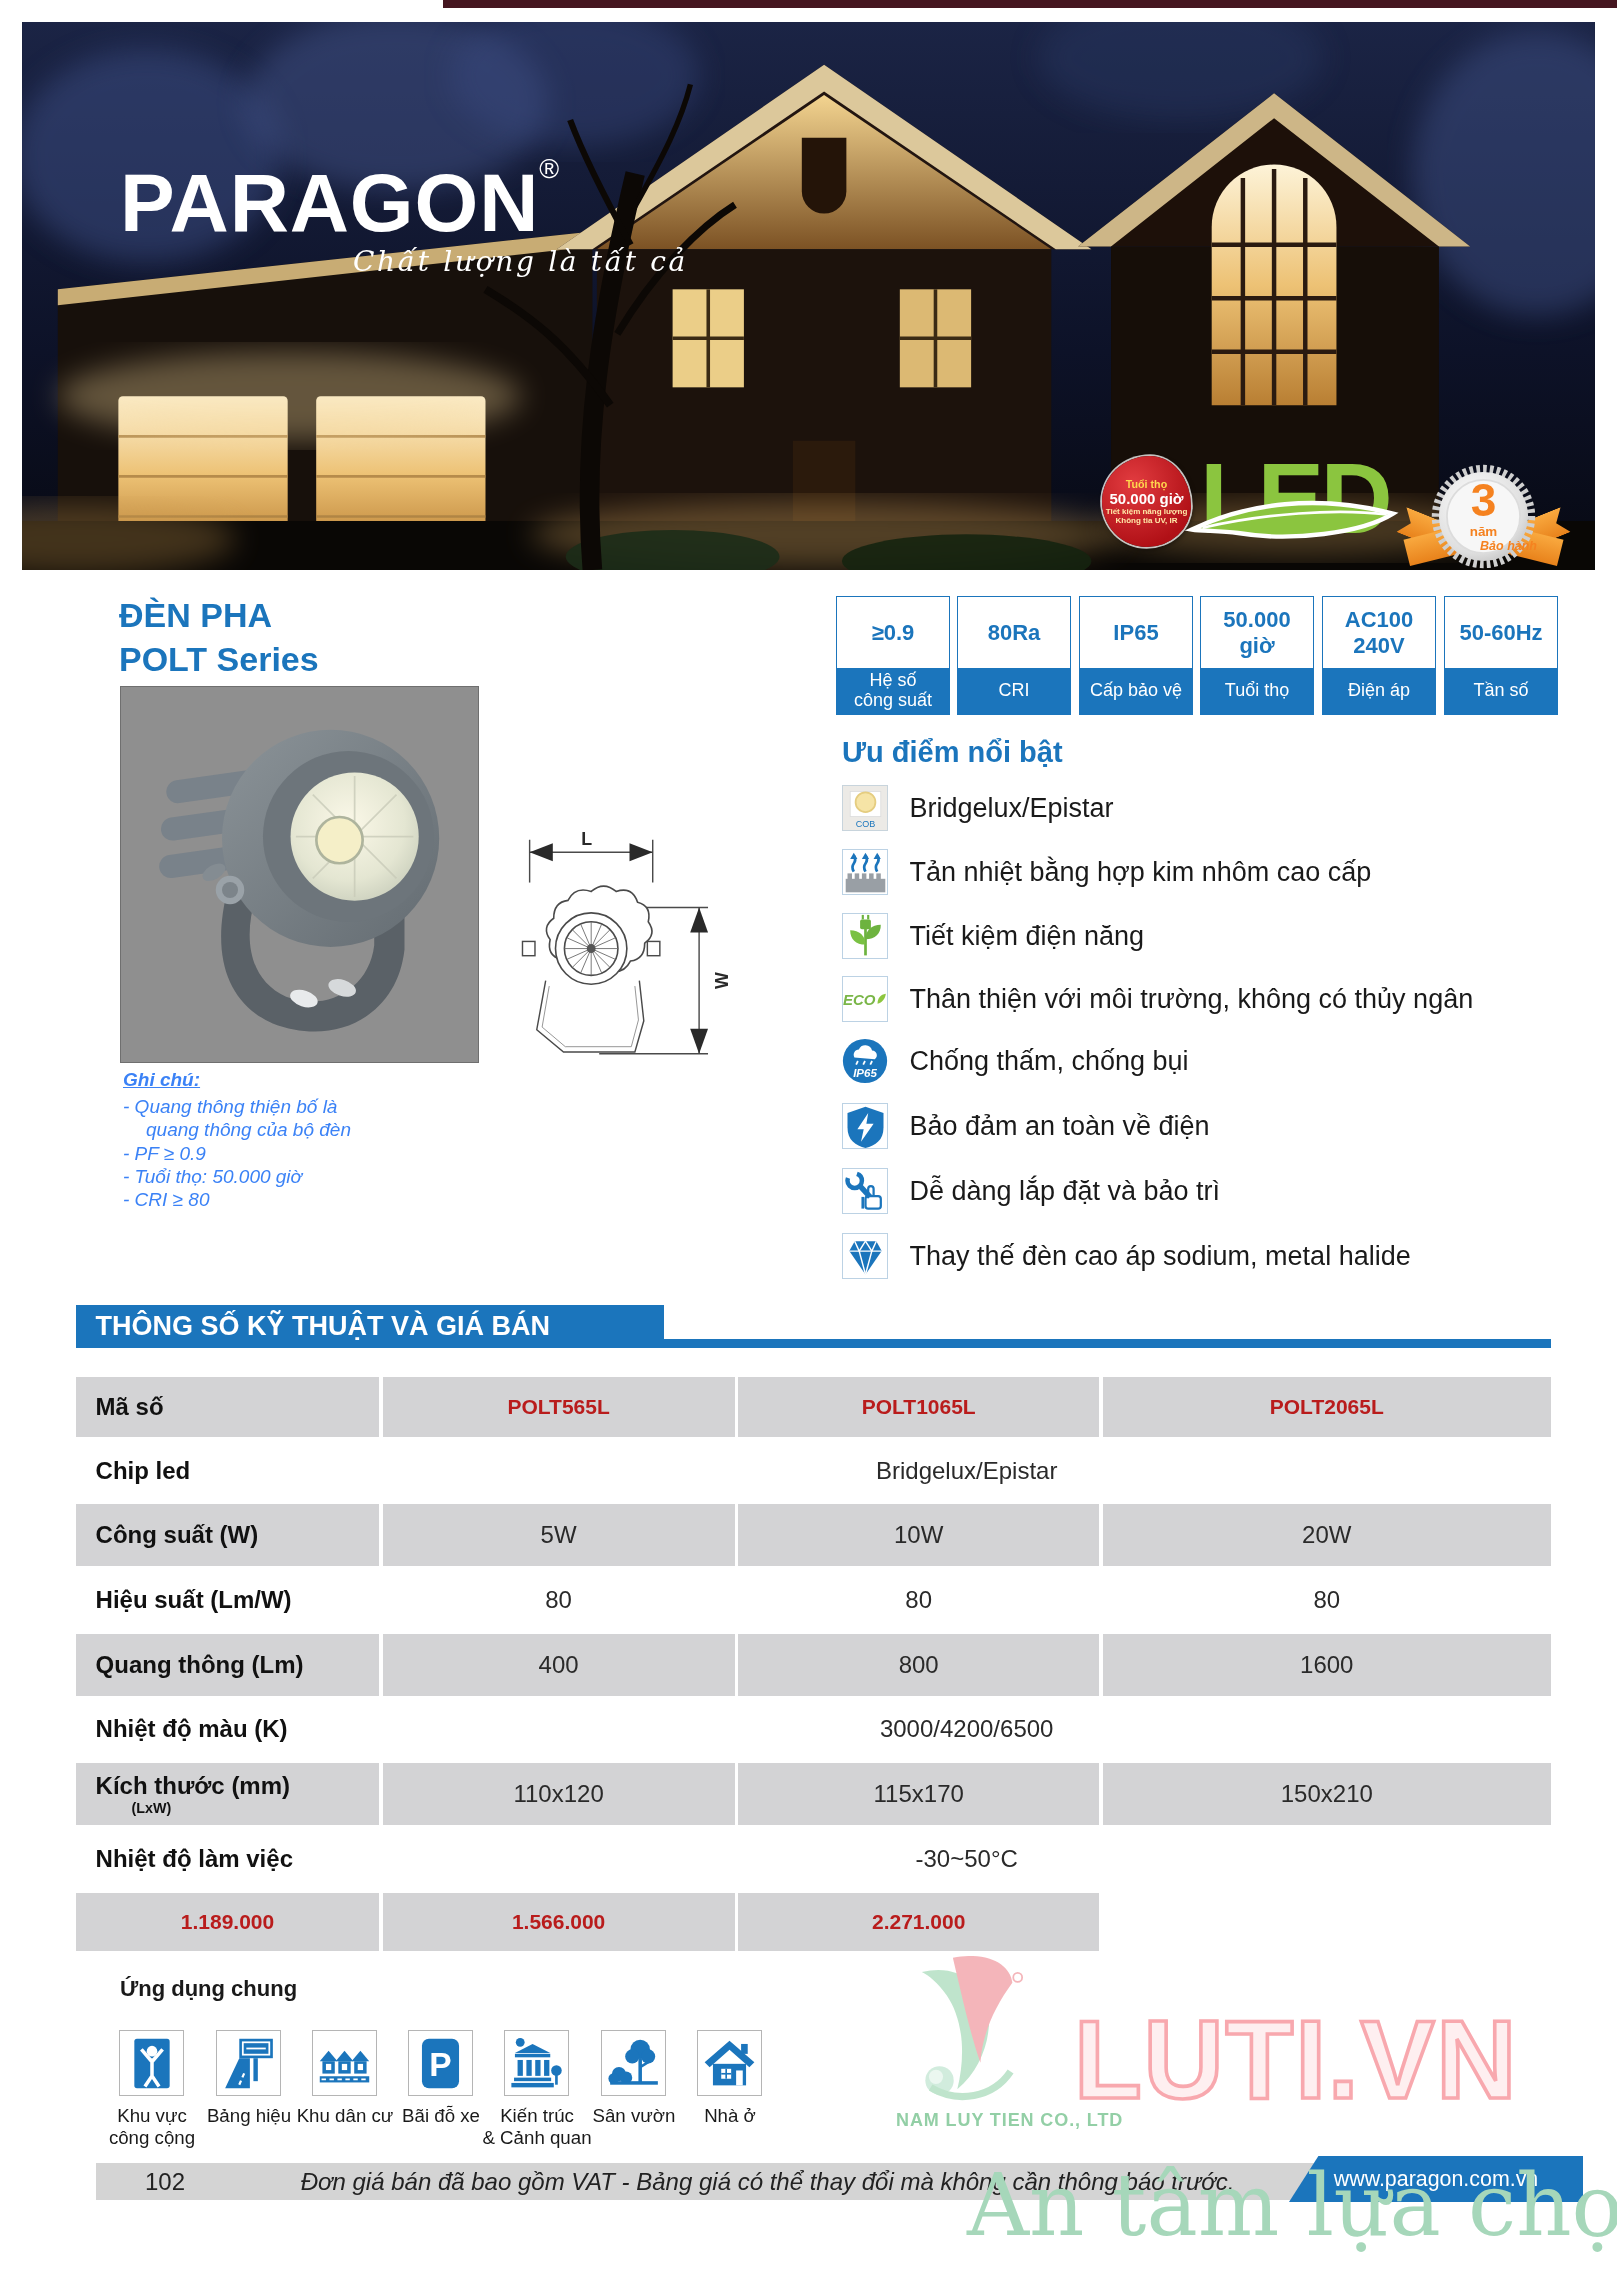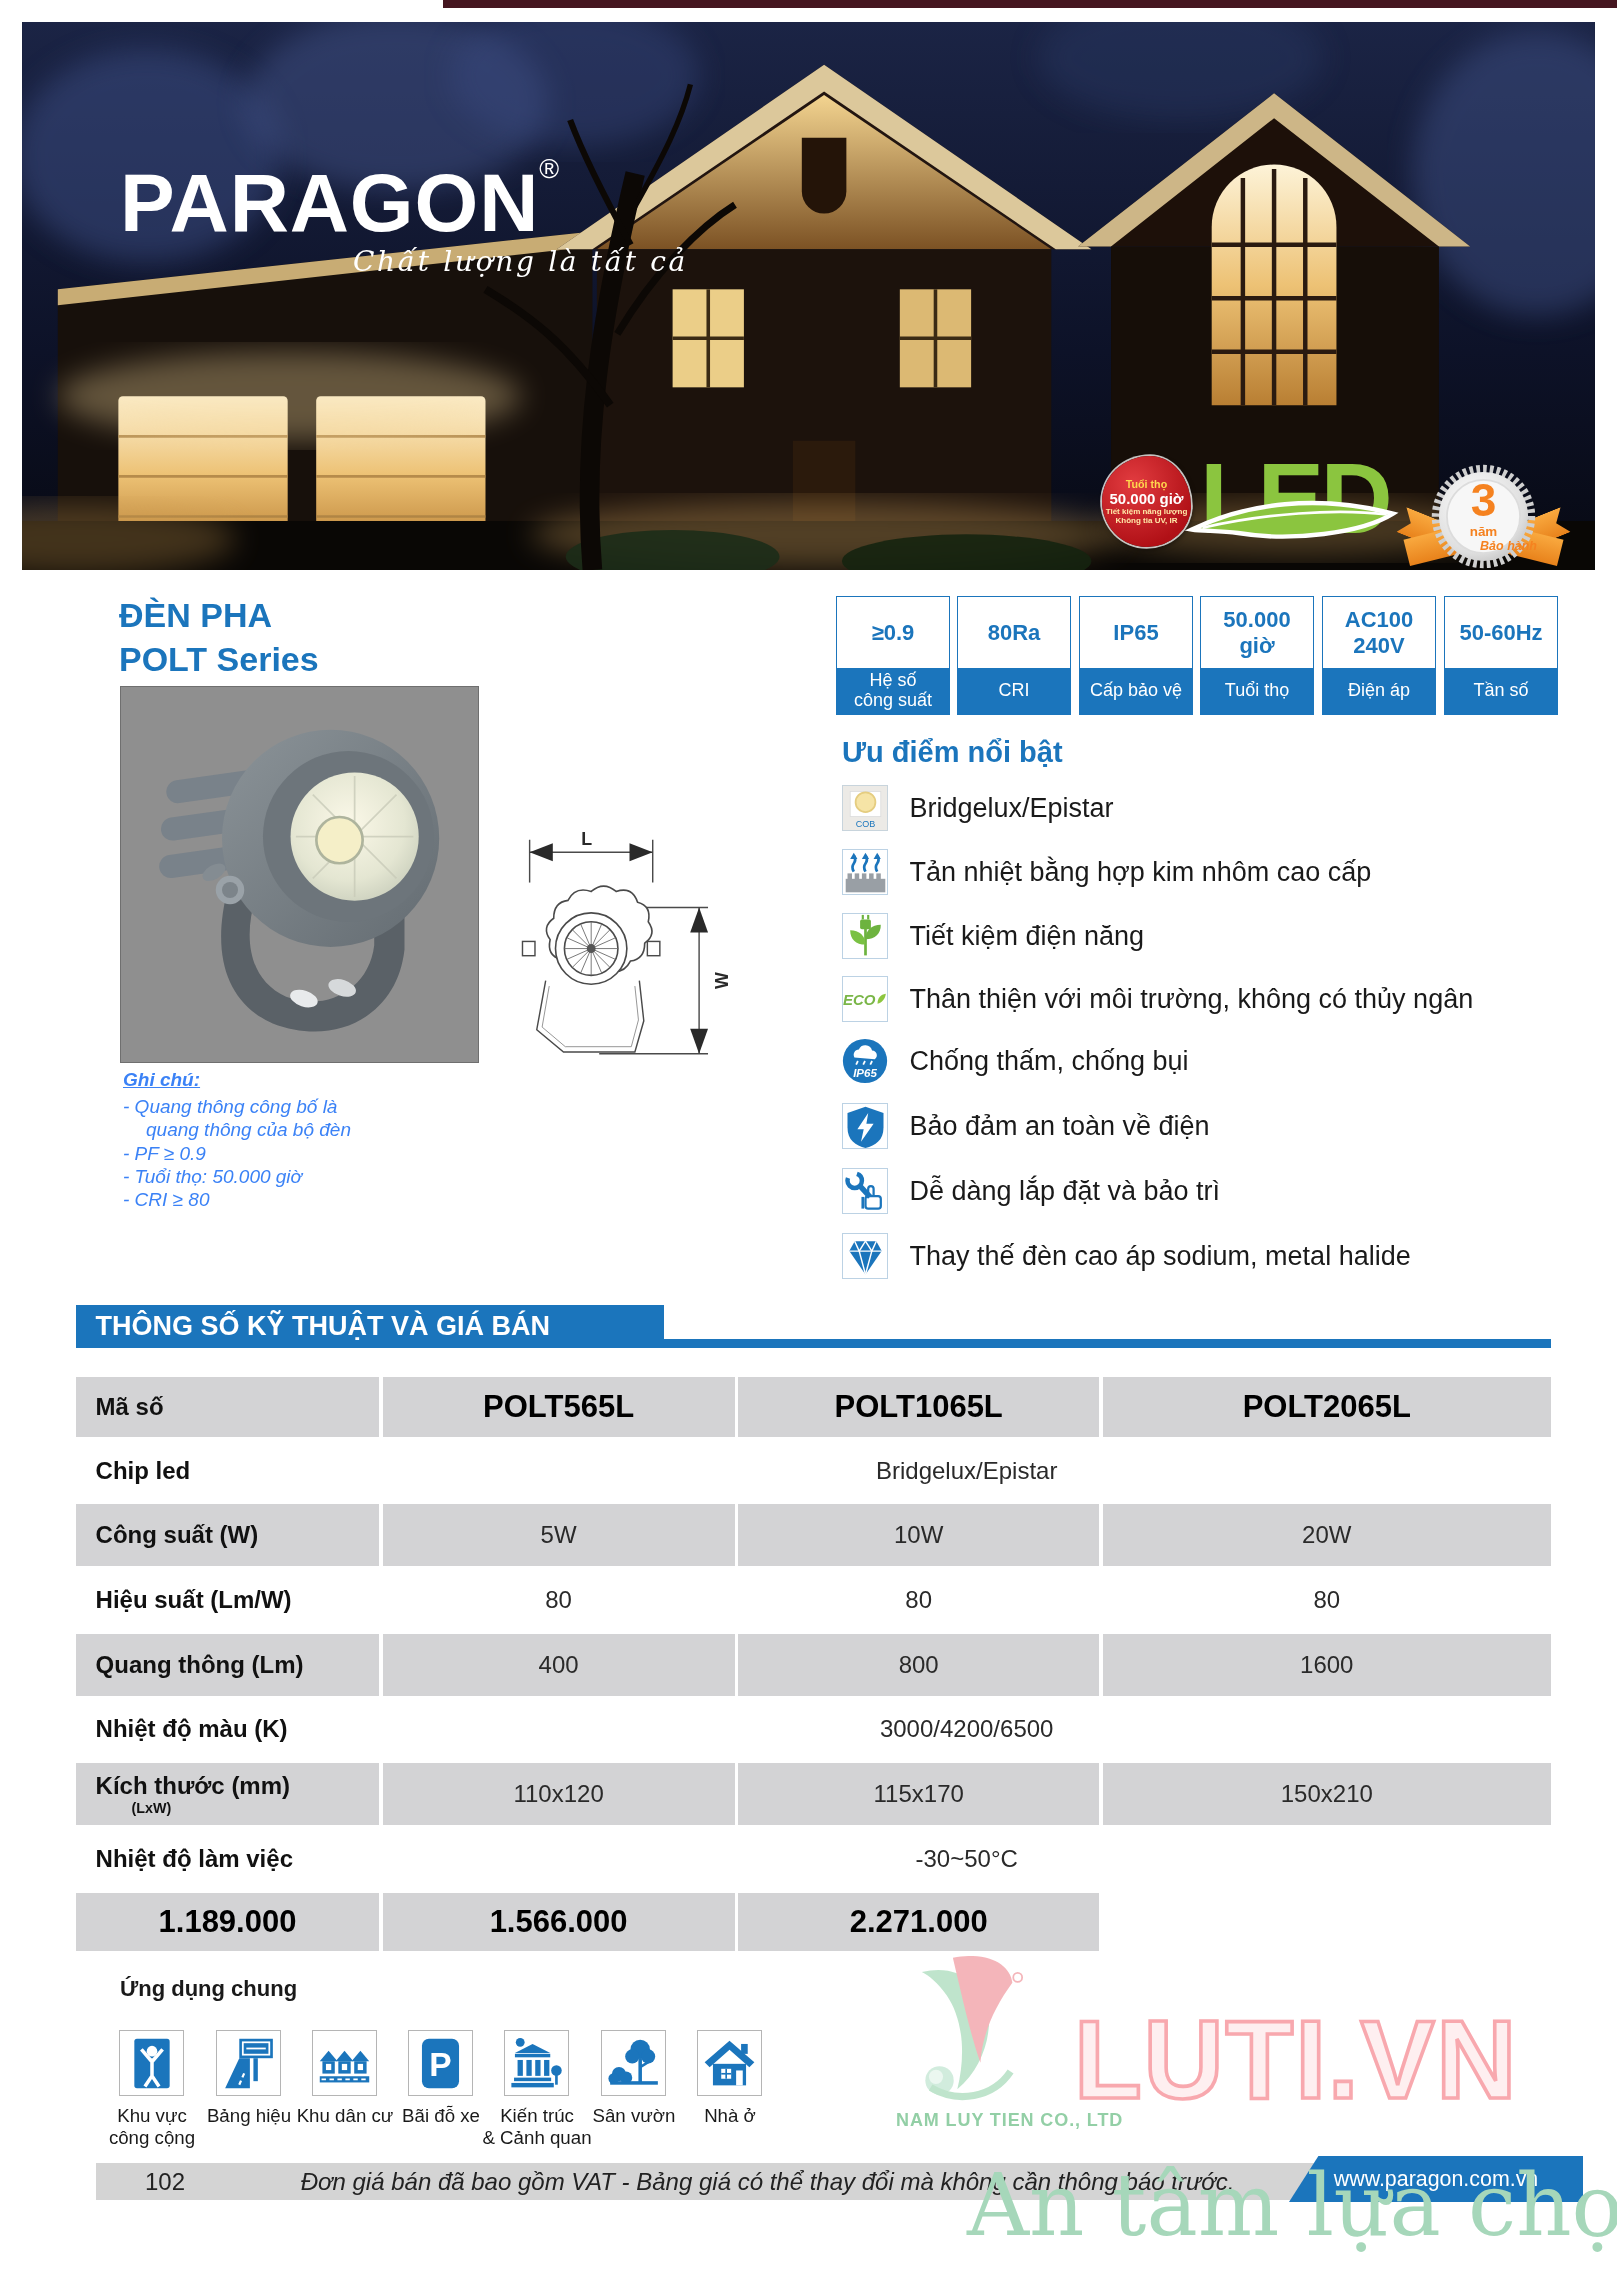--- a/index.html
+++ b/index.html
@@ -63,21 +63,21 @@
   #sechead{left:76px;top:1305px;width:588px;height:43px;background:#1b75bc;color:#fff;font-weight:bold;font-size:27px;display:flex;align-items:center;padding-left:19.6px;box-sizing:border-box;}
   #secline{left:76px;top:1339px;width:1475px;height:9px;background:#1b75bc;}
 
   
   #spectable{left:76px;top:1377px;width:1475px;display:grid;grid-template-columns:303px 352px 361px 448px;grid-template-rows:60px repeat(7,62px) 58px;column-gap:3.6px;row-gap:2.7px;background:#fff;}
   .cell{display:flex;align-items:center;justify-content:center;font-size:24px;color:#2a2a2a;}
   .cell.lbl{justify-content:flex-start;padding-left:19.6px;font-weight:bold;color:#111;flex-direction:column;align-items:flex-start;justify-content:center;}
   .cell.lbl .sub{font-size:14.3px;font-weight:bold;padding-left:36px;}
   .g{background:#d3d3d5;}
   .w{background:#fff;}
-  .blue{color:#000000;font-weight:bold;font-size:31px;}
+  .blue{color:#b91c1c;font-weight:bold;font-size:21px;}
   .span3{grid-column:2/5;}
 
   
   #app-head{left:120px;top:1976px;font-weight:bold;font-size:22px;color:#1a1a1a;}
   .appbox{position:absolute;top:2030px;width:65px;height:66px;border:0.9px solid #b5b5b5;background:#fff;box-sizing:border-box;display:flex;align-items:center;justify-content:center;}
   .applab{position:absolute;top:2105px;width:116px;text-align:center;font-size:18.7px;color:#1a1a1a;white-space:pre-line;line-height:1.2;}
 
   
   #footbar{left:96px;top:2163px;width:1294px;height:37px;background:#d4d4d4;display:flex;align-items:center;}
   #pagenum{margin-left:49px;font-size:24px;color:#222;width:107px;}
@@ -310,21 +310,21 @@
       <rect x="14" y="126" width="14" height="16" fill="#fff" stroke="#4a4a4a" stroke-width="1.6"></rect>
       <rect x="154" y="126" width="14" height="16" fill="#fff" stroke="#4a4a4a" stroke-width="1.6"></rect>
       <path d="M40,170 L30,225 L60,250 L140,250 L150,215 L145,170" fill="none" stroke="#4a4a4a" stroke-width="1.6"></path>
       <path d="M44,176 L36,222 L62,244 L136,244 L144,214 L140,176" fill="none" stroke="#8a8a8a" stroke-width="1"></path>
     </svg>
   </div>
 
   <div class="abs" id="notes">
     <div class="nt">Ghi chú:</div>
     <div class="nl">
-      <div>- Quang thông công bố là</div>
+      <div>- Quang thông thiện bố là</div>
       <div>quang thông của bộ đèn</div>
       <div>- PF ≥ 0.9</div>
       <div>- Tuổi thọ: 50.000 giờ</div>
       <div>- CRI ≥ 80</div>
     </div>
   </div>
 
   <div class="badge" style="left:836px">
     <div class="badge-val">≥0.9</div>
       <div class="badge-lab">Hệ số

